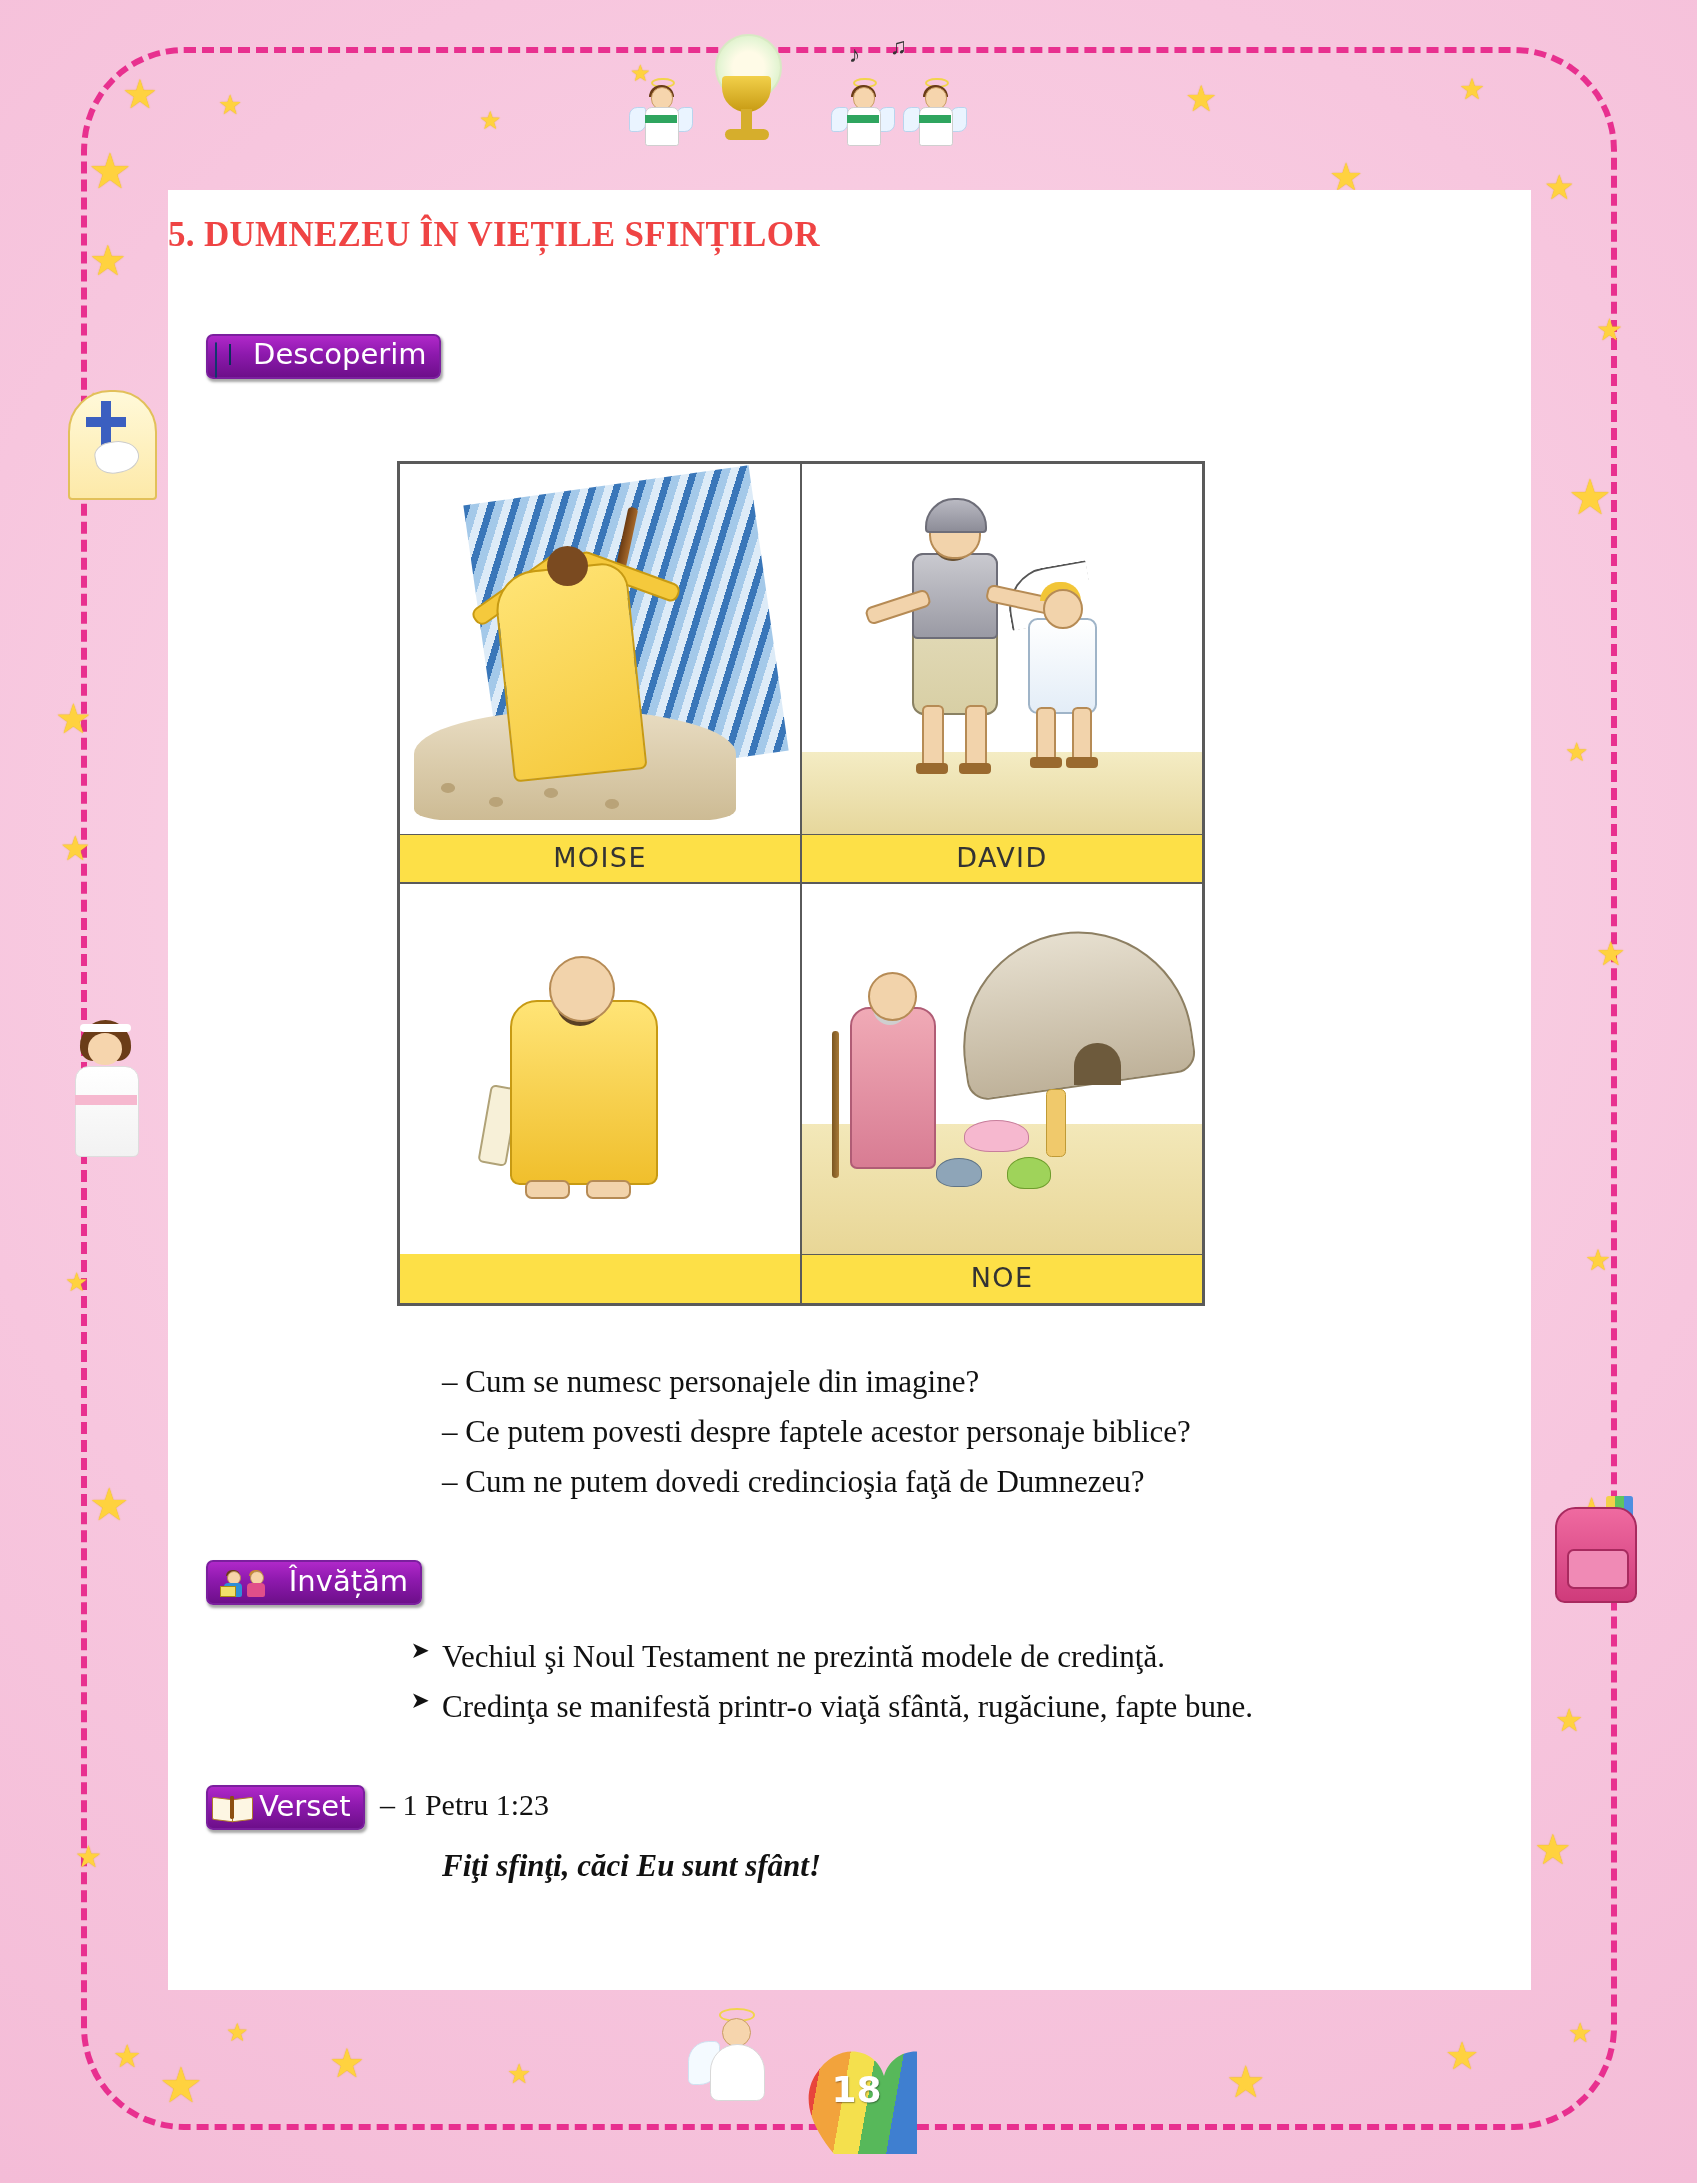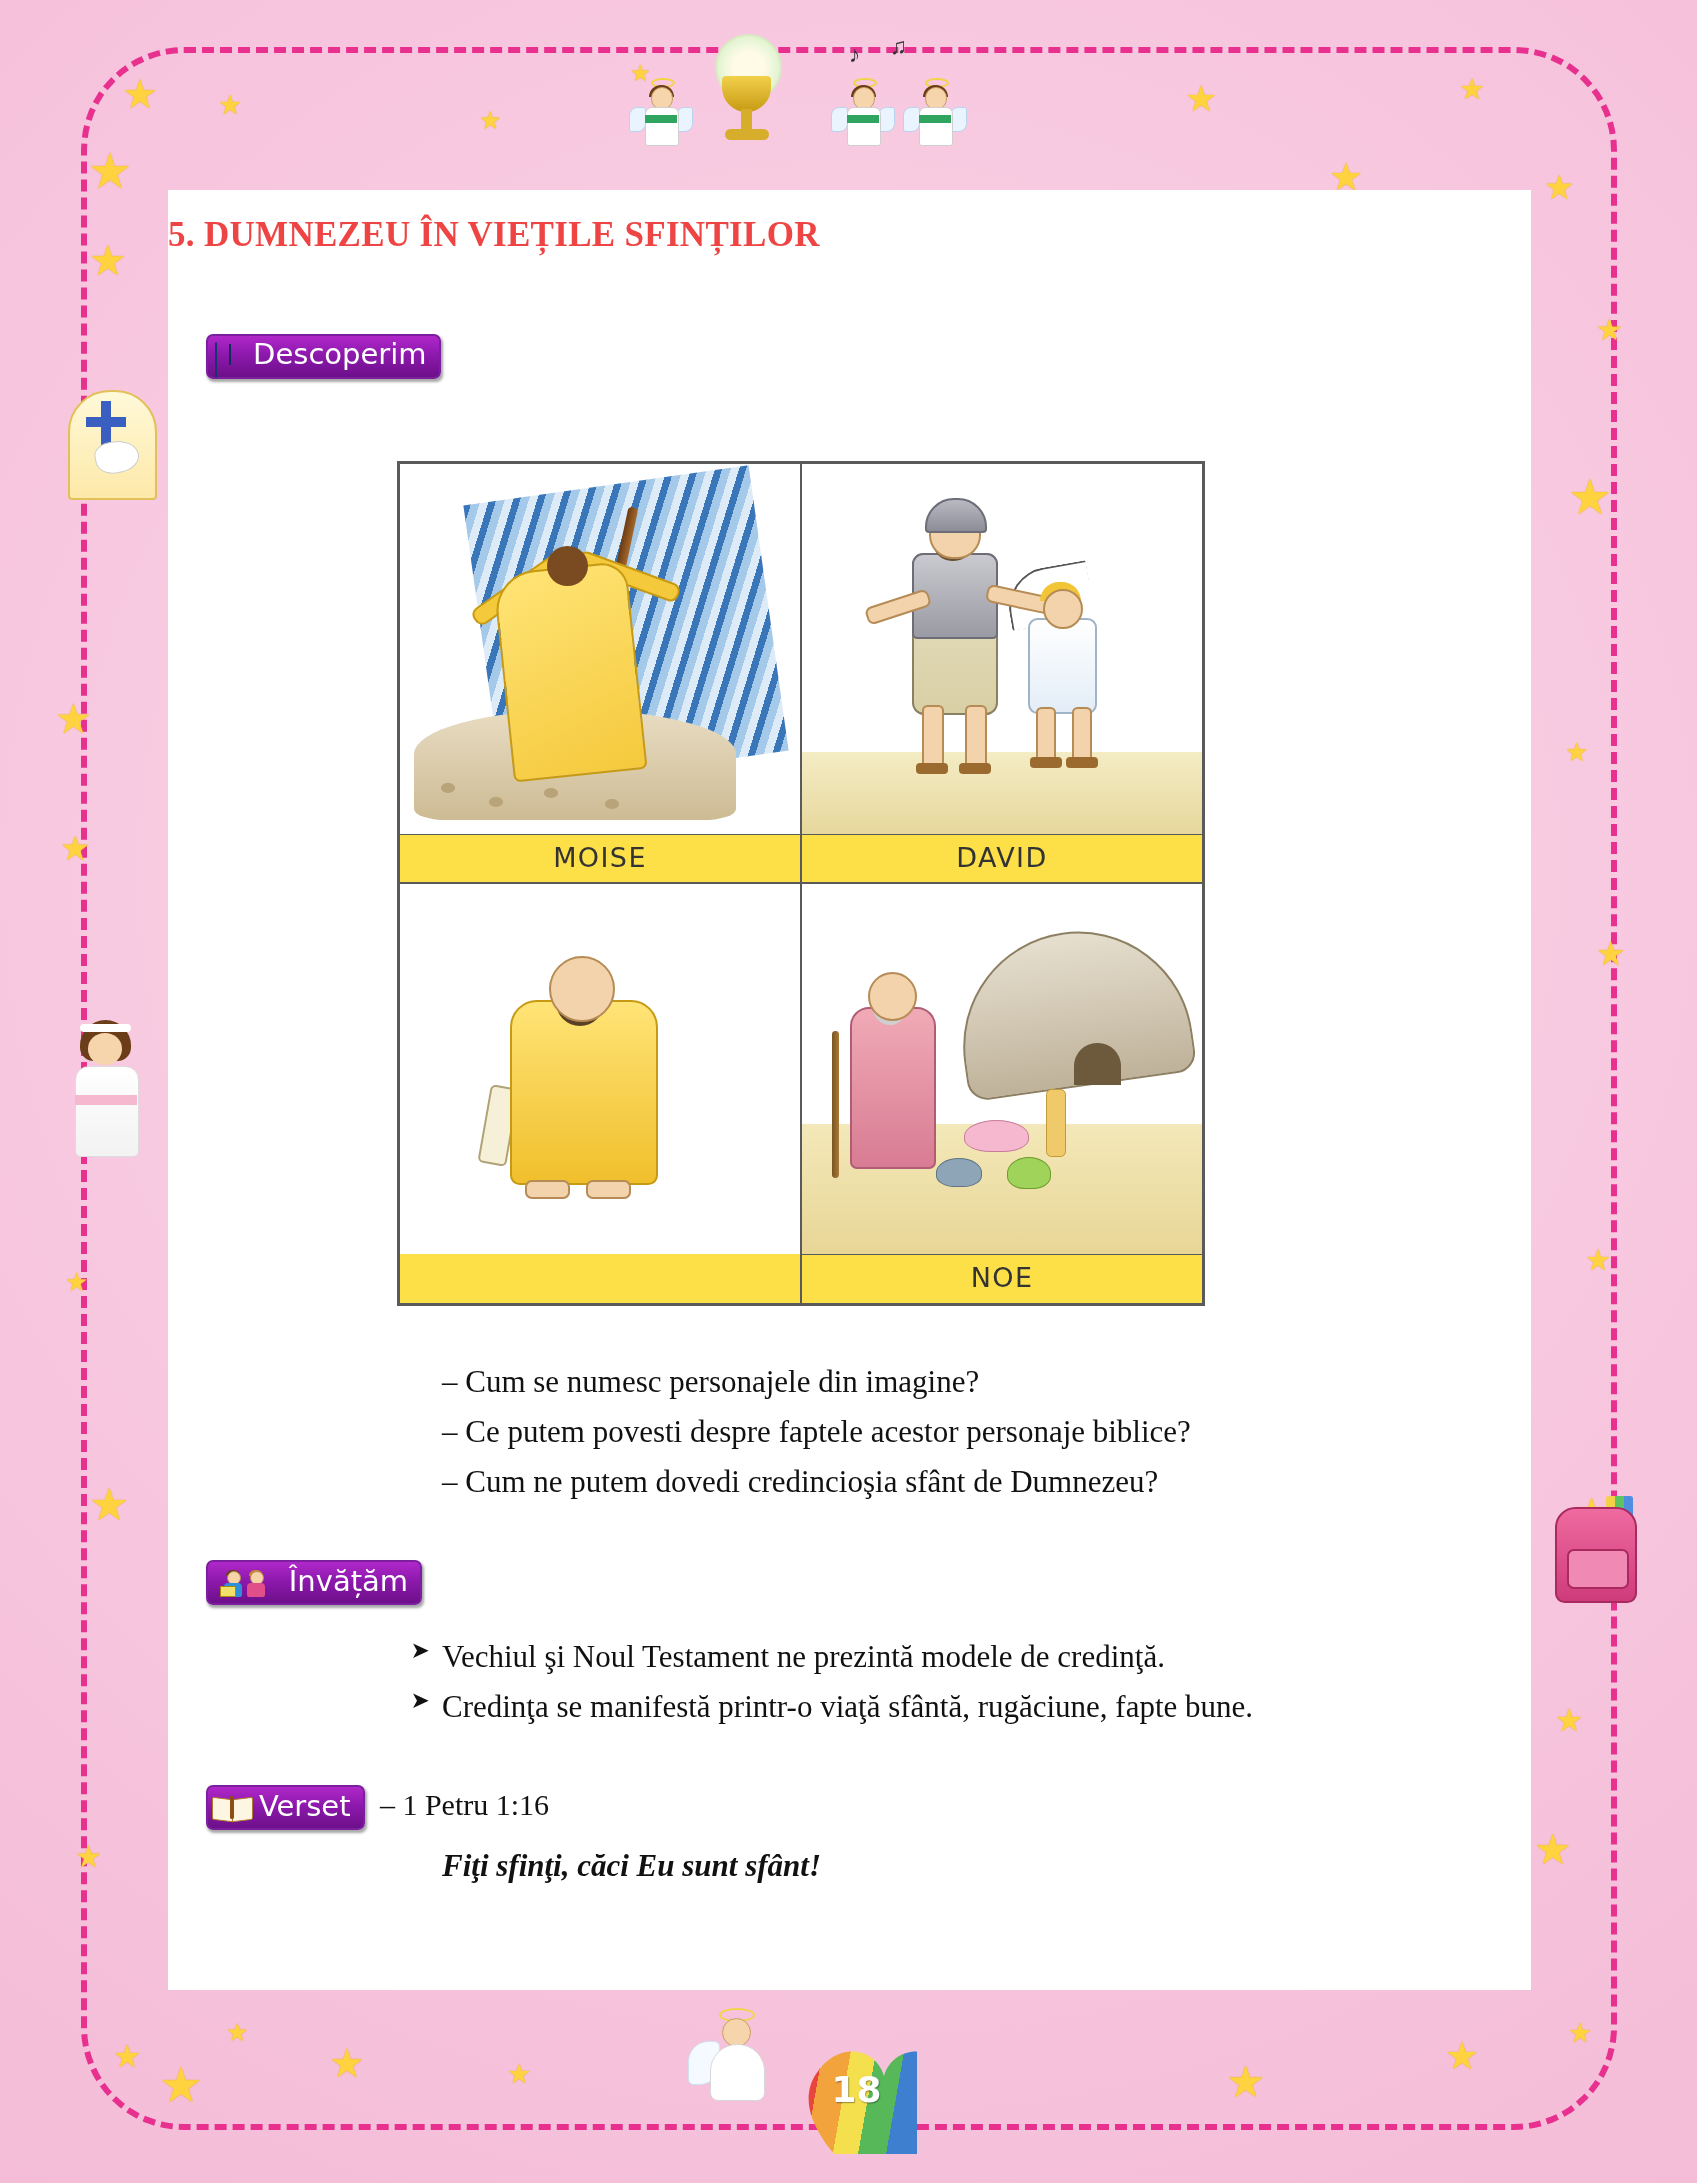--- a/index.html
+++ b/index.html
@@ -638,21 +638,21 @@
           <div class="animal duck"></div>
         </div>
         <div class="pic-label">NOE</div>
       </div>
 
     </div>
 
     <div class="q-list">
       <div>– Cum se numesc personajele din imagine?</div>
       <div>– Ce putem povesti despre faptele acestor personaje biblice?</div>
-      <div>– Cum ne putem dovedi credincioşia sfânt de Dumnezeu?</div>
+      <div>– Cum ne putem dovedi credincioşia faţă de Dumnezeu?</div>
     </div>
 
     <div class="tag-row" style="margin-top:53px;">
       <div class="tag" style="padding-left:15px;">
         <span class="icon-kids">
           <span class="kid k1">
               <span class="hair"></span>
               <span class="head"></span>
               <span class="body"></span>
               <span class="bookmini"></span>
@@ -674,20 +674,20 @@
 
     <div class="tag-row" style="margin-top:53px;align-items:center;">
       <div class="tag" style="padding-left:4.1px;">
         <span class="icon-openbook">
           <span class="pg l"></span>
             <span class="pg r"></span>
             <span class="spine"></span>
         </span>
         <span class="tag-label">Verset</span>
       </div>
-      <span class="verse-ref">– 1 Petru 1:16</span>
+      <span class="verse-ref">– 1 Petru 1:23</span>
     </div>
 
     <div class="verse-text">Fiţi sfinţi, căci Eu sunt sfânt!</div>
 
   </div>
 </div>
 
 
 </body></html>

